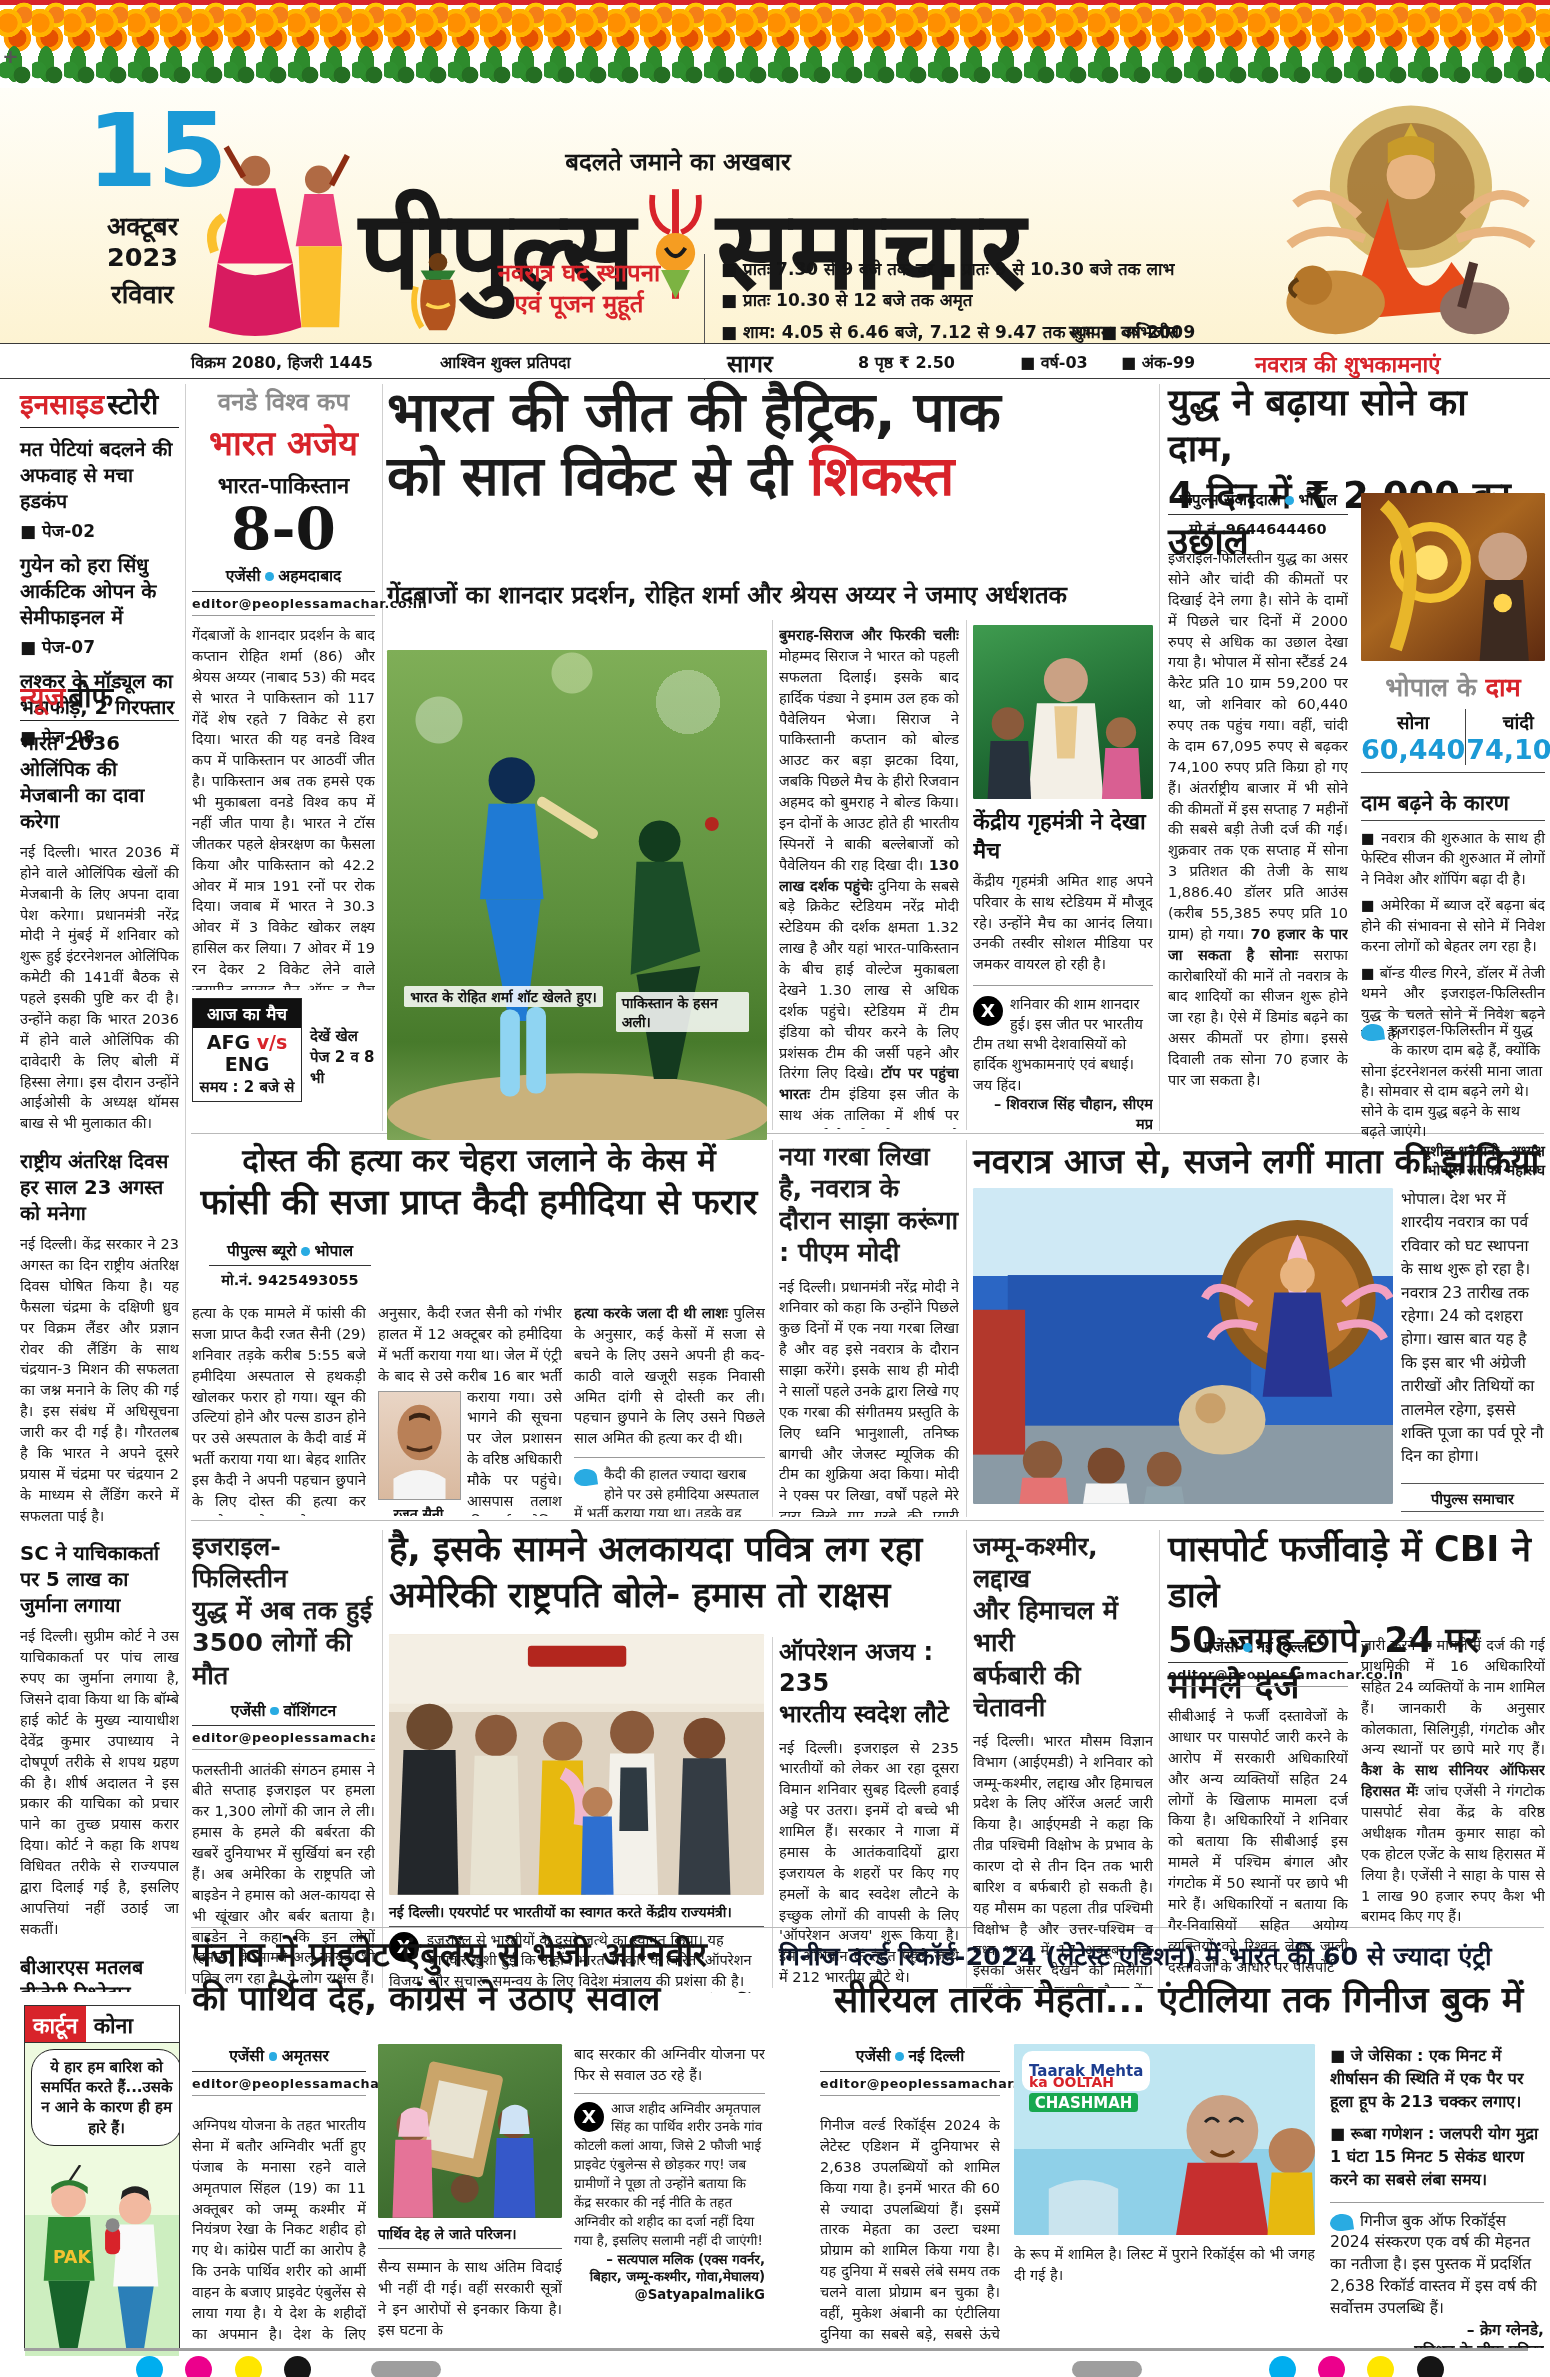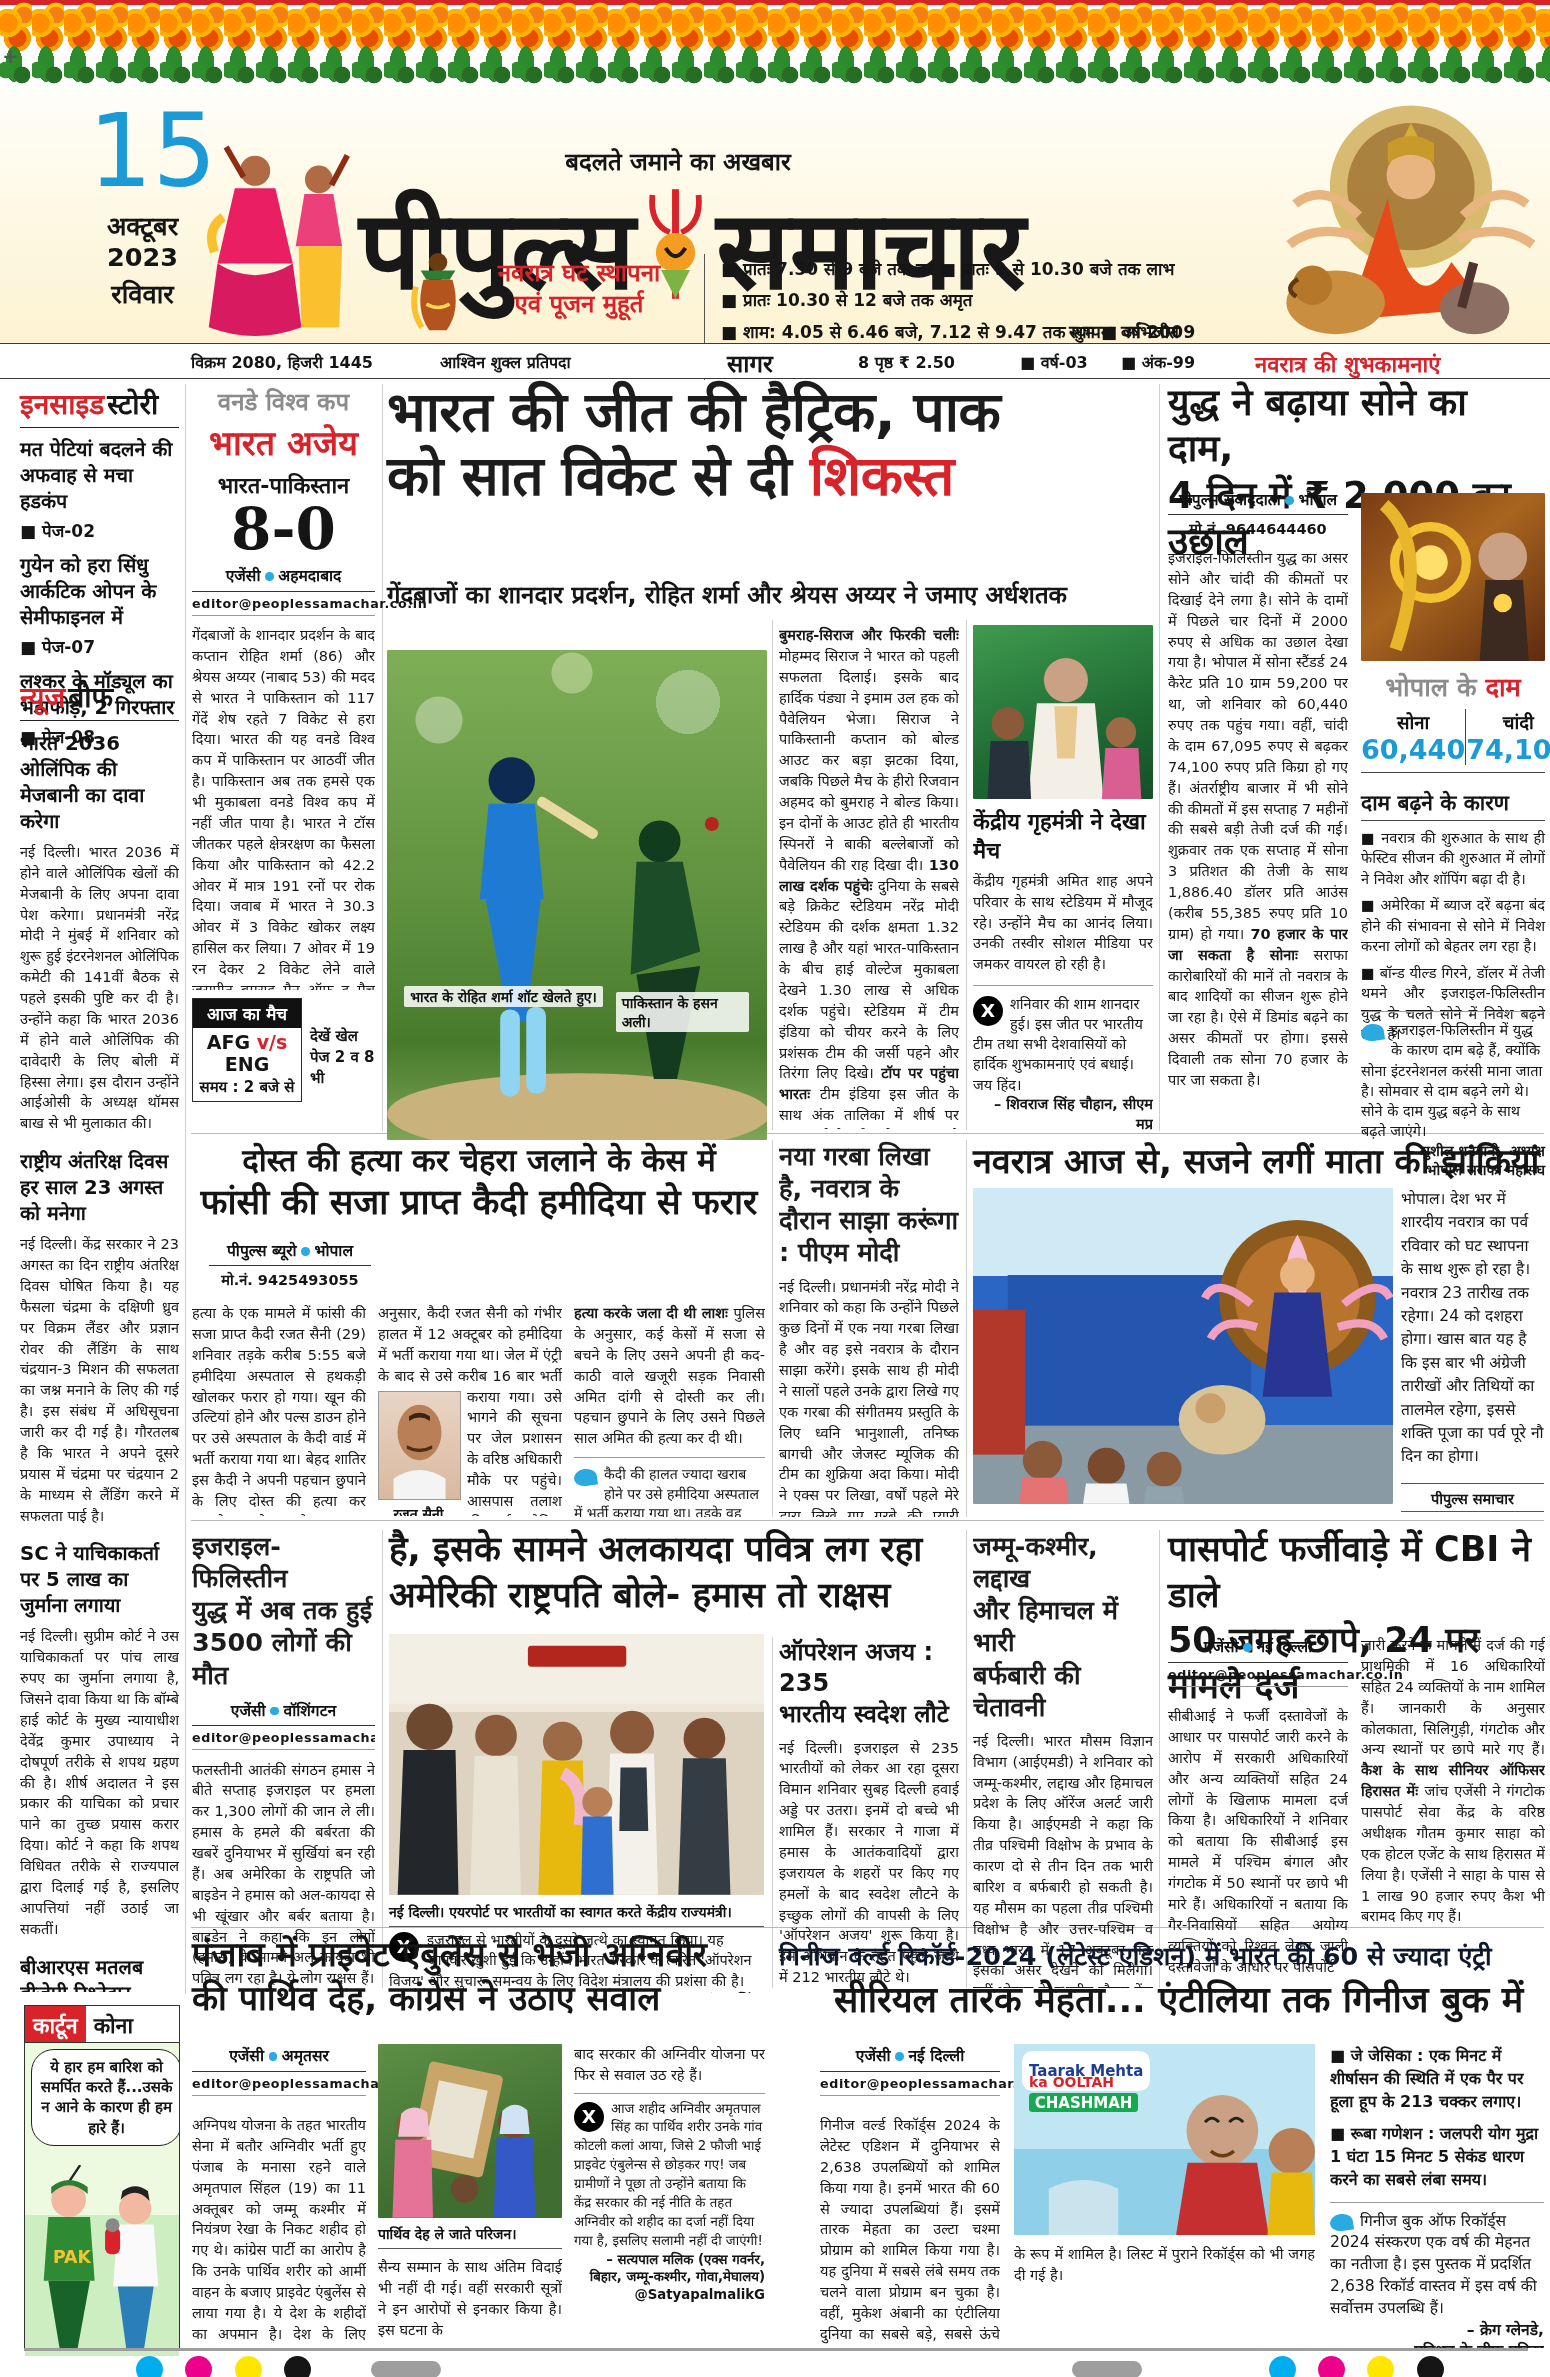--- a/index.html
+++ b/index.html
@@ -59,21 +59,21 @@
 </head>
 <body>
 
 <div id="page">
 
   <div class="cream"></div>
   <div class="garland"></div>
   <div class="crop" style="left:2.3px;top:45px;">+</div>
 
   <div class="abs" style="left:67px;top:101px;width:151px;text-align:center;">
-    <div style="font-size:101px;font-weight:400;color:#1b9ad6;line-height:1;margin-left:20px;">15</div>
+    <div style="font-size:101px;font-weight:700;color:#1b9ad6;line-height:1;margin-left:20px;">15</div>
     <div class="b" style="font-size:25.5px;margin-top:6px;">अक्टूबर 2023</div>
     <div class="b" style="font-size:25.5px;margin-top:3.5px;">रविवार</div>
   </div>
 
   <div class="abs" style="left:200px;top:136px;width:174px;height:200px;">
     <svg width="174" height="200" viewBox="0 0 300 345">
       <circle cx="95" cy="60" r="26" fill="#b06a44"></circle>
       <path d="M60 90 L130 90 L160 220 L30 220 Z" fill="#e91e63"></path>
       <path d="M30 220 Q95 260 160 220 L175 330 Q95 360 15 330 Z" fill="#d81b60"></path>
       <rect x="55" y="15" width="10" height="60" fill="#8d2d13" transform="rotate(-30 60 45)"></rect>

